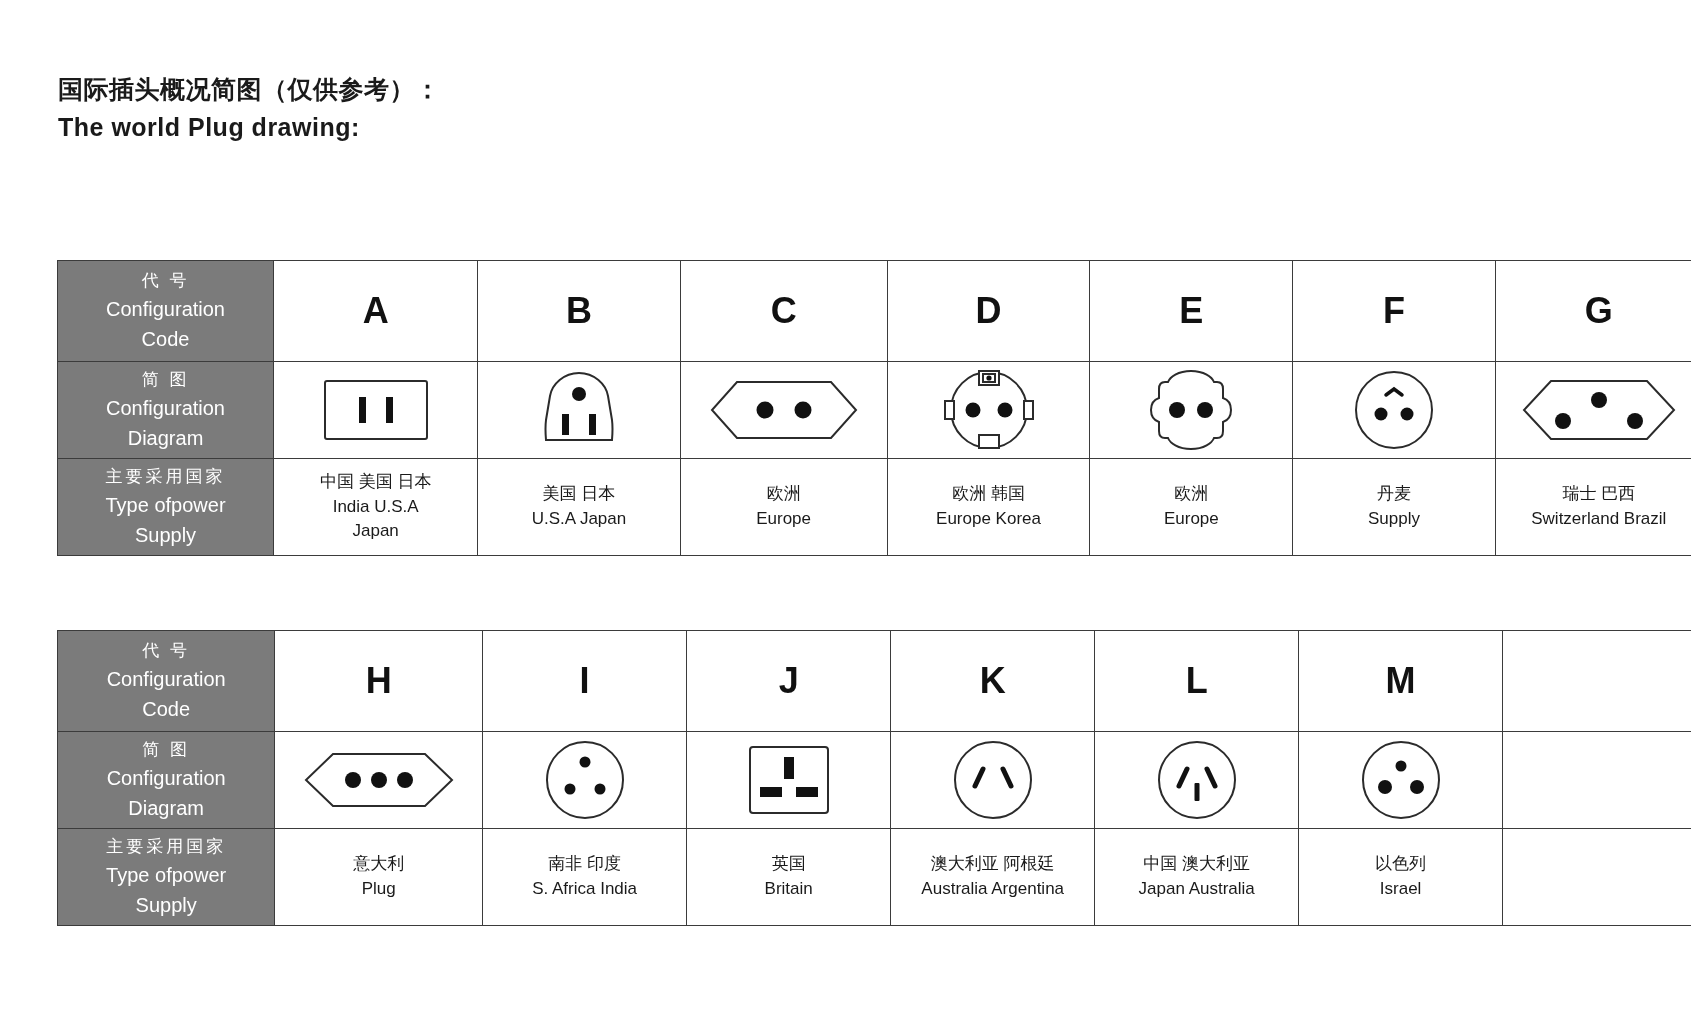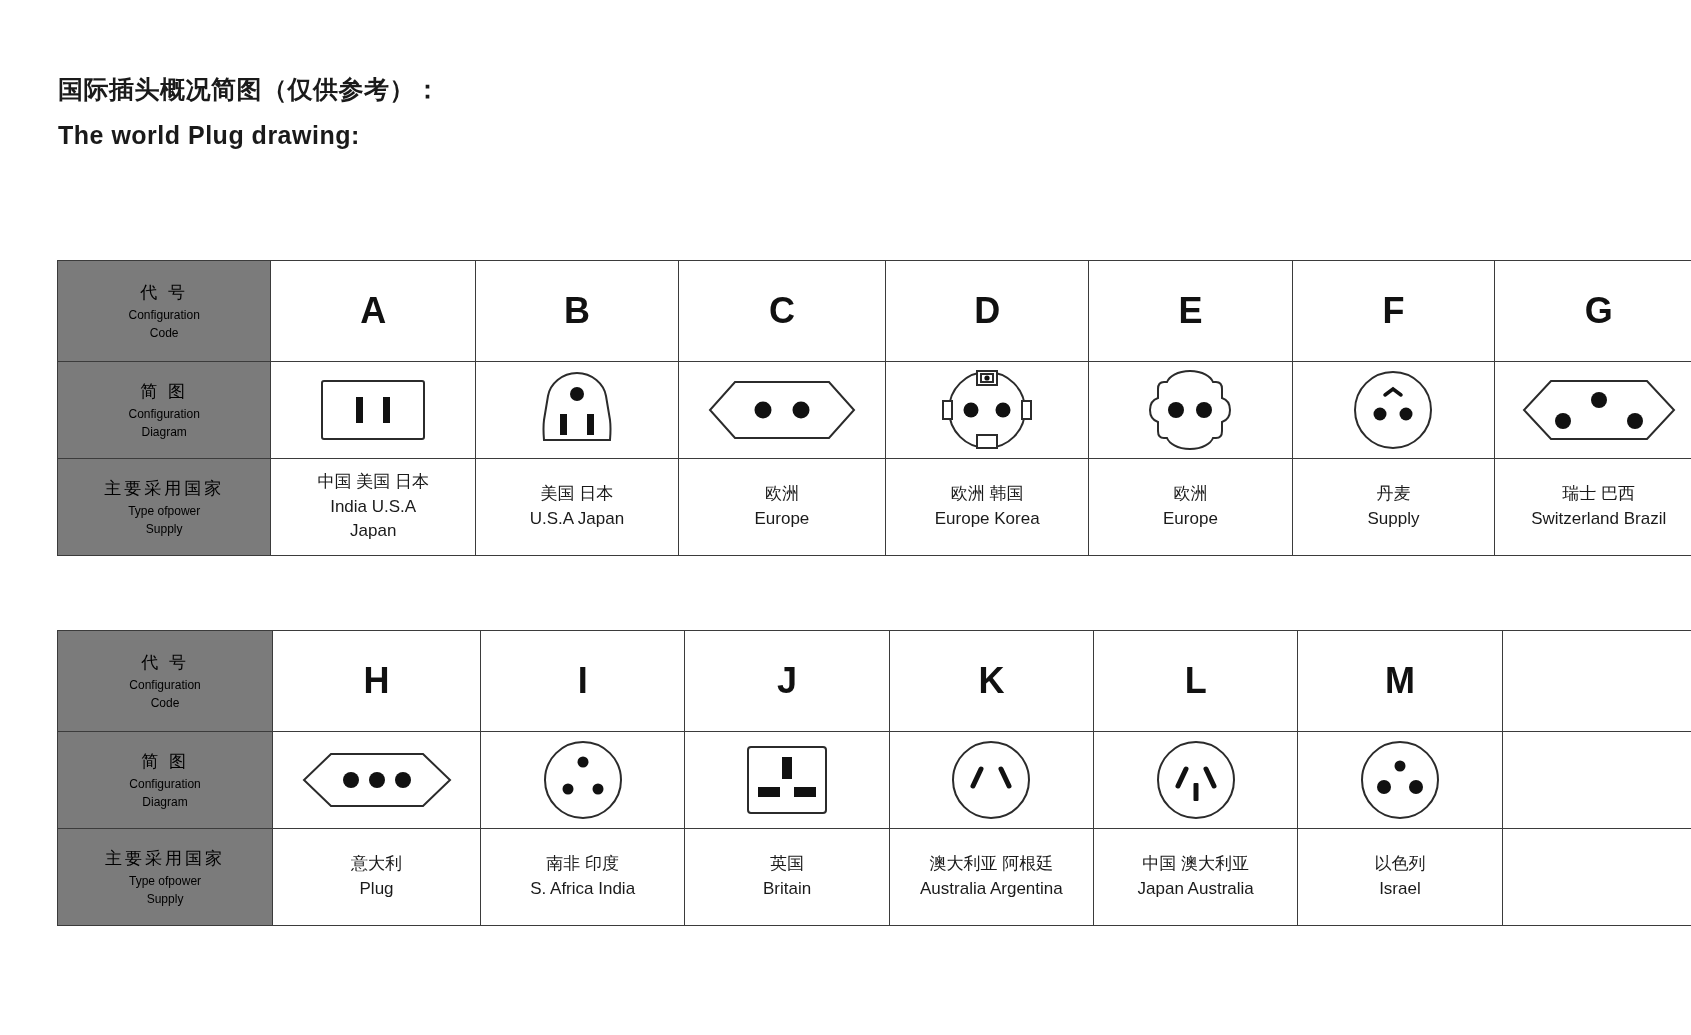--- a/index.html
+++ b/index.html
@@ -33,52 +33,52 @@
     letter-spacing: 0.5px;
     line-height: 34px;
     white-space: nowrap;
   }
   .title-en {
     font-size: 25px;
     font-weight: bold;
     letter-spacing: 0.5px;
     line-height: 34px;
     white-space: nowrap;
-    margin-top: 12px;
+    margin-top: 4px;
   }
   
   .plug-table {
     position: absolute;
     border-collapse: collapse;
     table-layout: fixed;
   }
   #table-1 { left: 45px; top: 260px; }
   #table-2 { left: 45px; top: 630px; }
 
   .plug-table td {
     border: 1.5px solid #3b3b3b;
     text-align: center;
     vertical-align: middle;
     padding: 0;
   }
   .rowhead {
     background: #7b7b7b;
-    color: #000000;
+    color: #ffffff;
     width: 222px;
     line-height: 1.5;
     padding: 6px 4px;
   }
   .rowhead .cn {
     font-size: 17px;
     letter-spacing: 3px;
     display: block;
     font-weight: normal;
   }
   .rowhead .en {
-    font-size: 12px;
+    font-size: 20px;
     display: block;
     font-weight: normal;
     text-align: center;
   }
   .col-cell { width: 202px; }
 
   
   tr.code-row td.col-cell {
     height: 100px;
     font-size: 36px;

